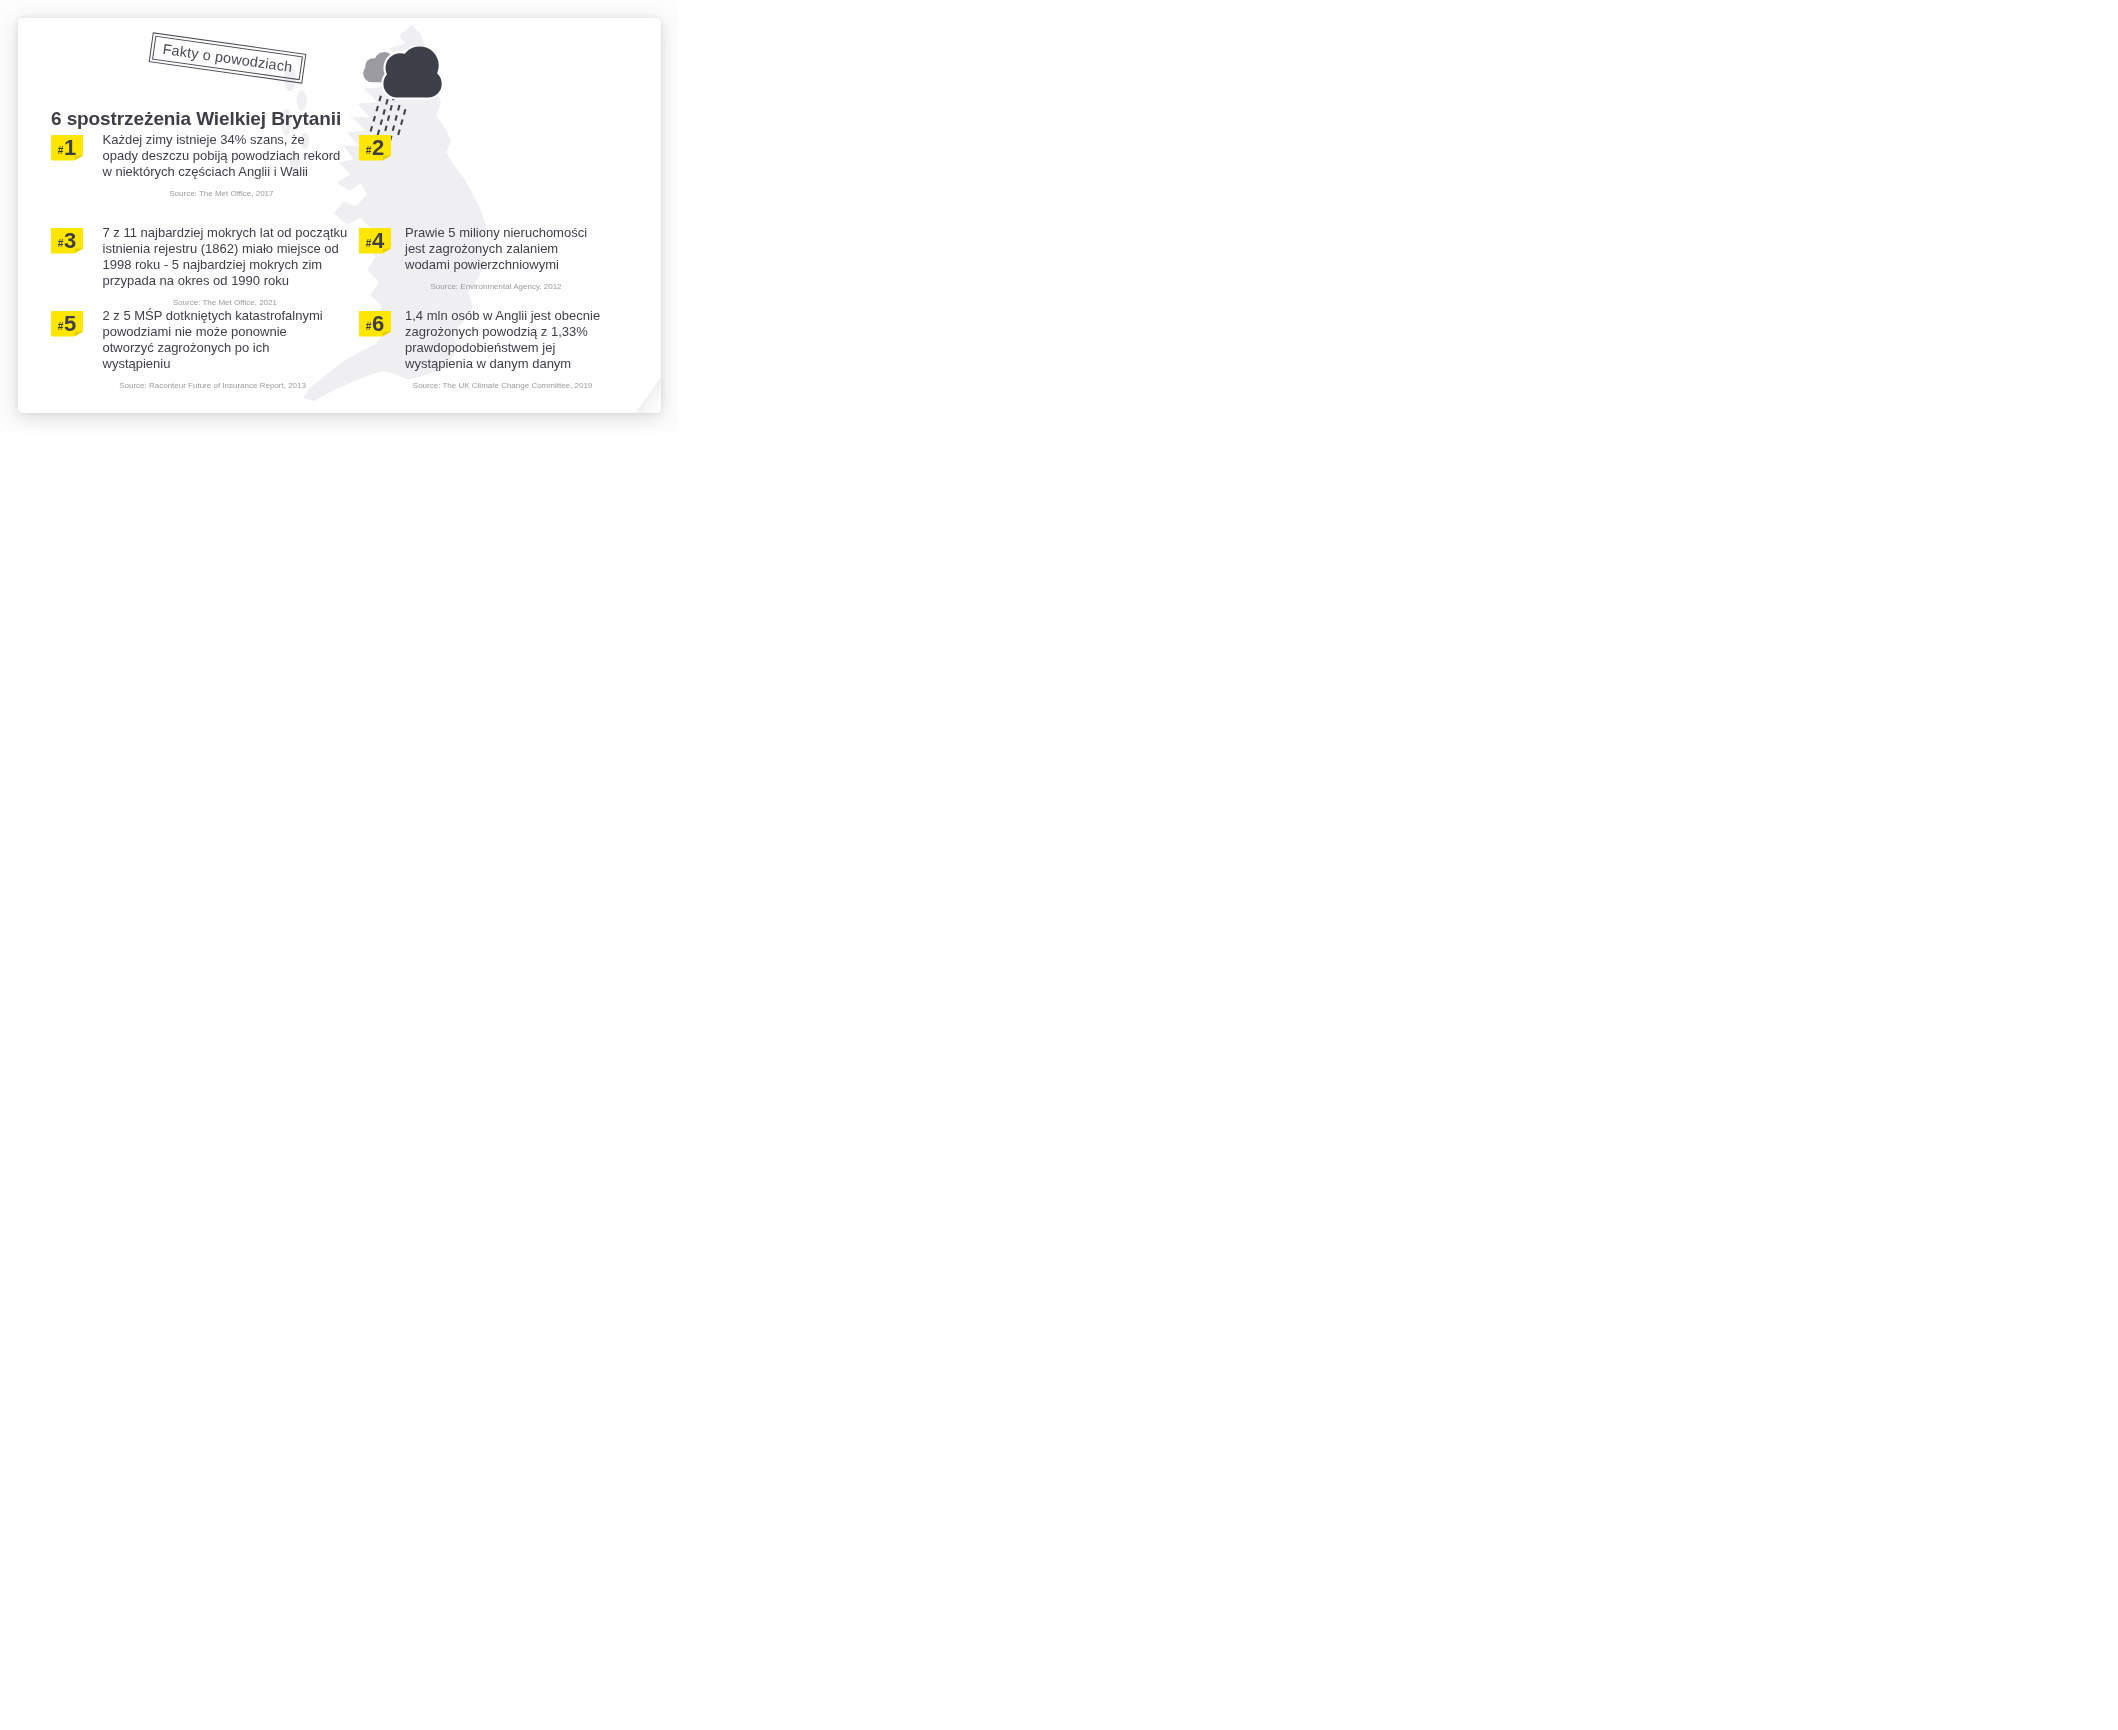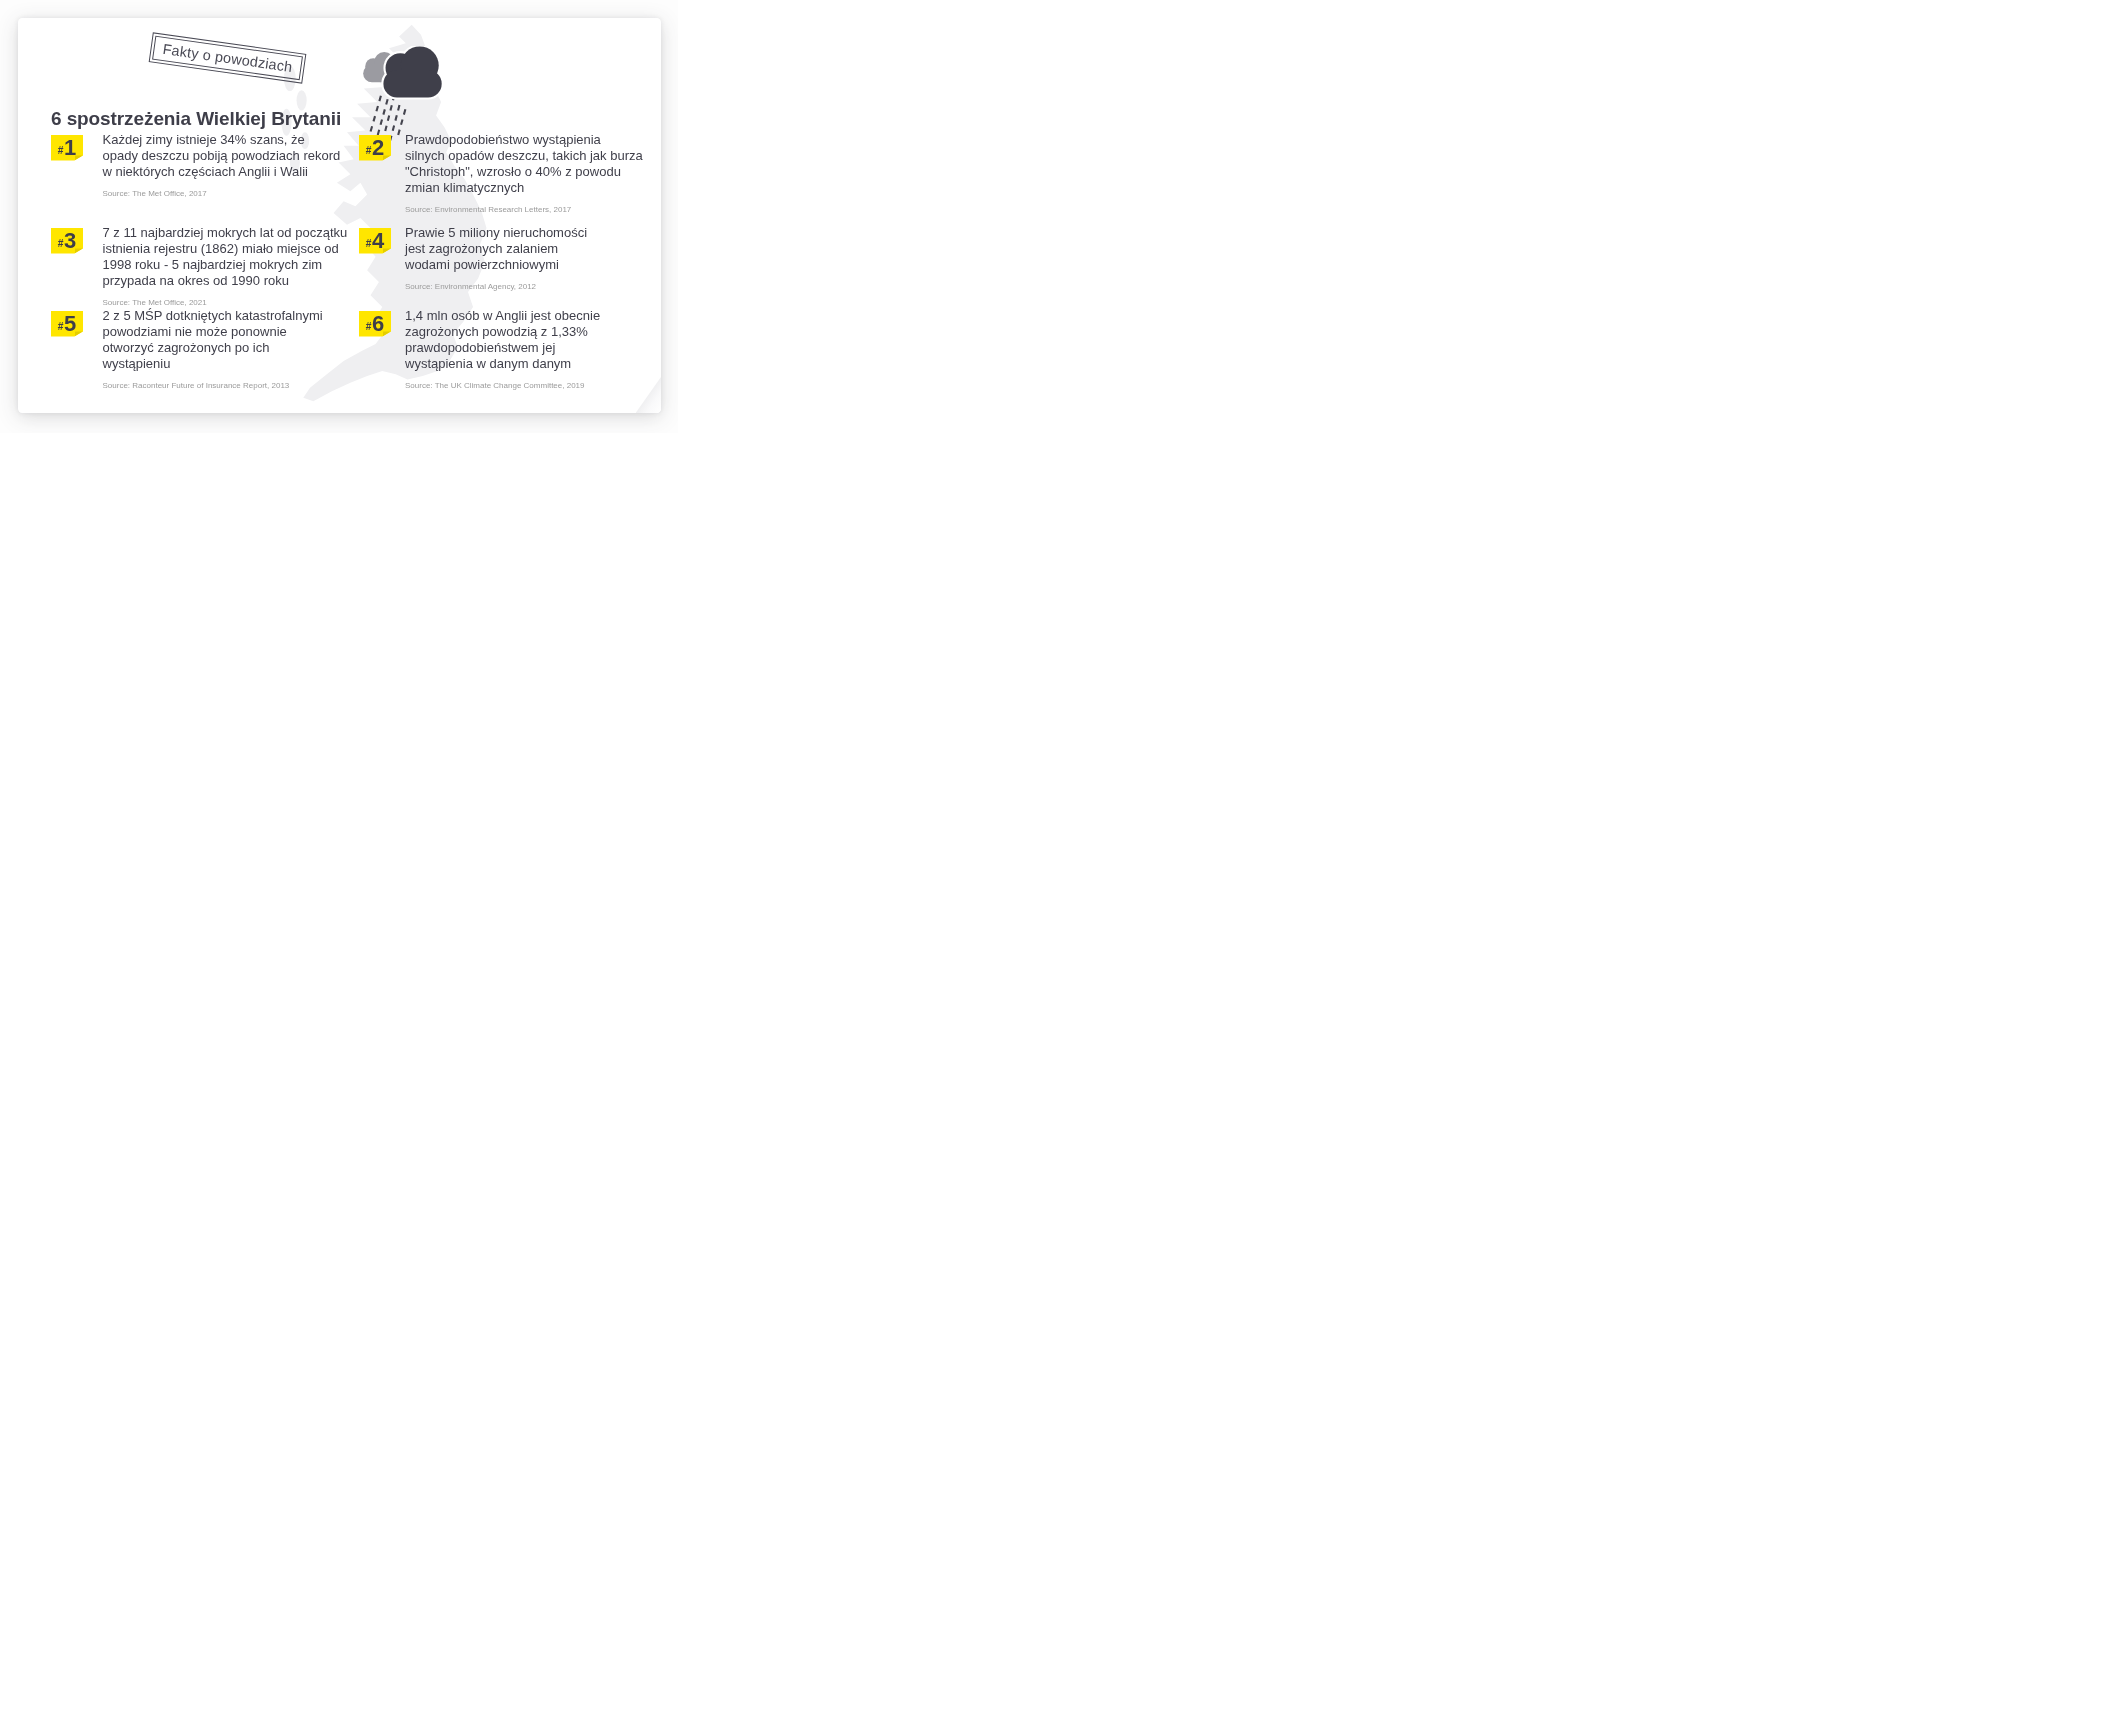--- a/index.html
+++ b/index.html
@@ -37,21 +37,21 @@
 
   .badge{flex:0 0 auto;width:32px;height:26px;margin-top:2.5px;background:#FFE600;position:relative;
         clip-path:polygon(0 0,100% 0,100% calc(100% - 5.1px),calc(100% - 8.5px) 100%,0 100%);
         display:flex;align-items:center;justify-content:center;gap:0.4px;color:#3E3E49;}
   .badge::after{content:"";position:absolute;right:0;bottom:0;width:8.5px;height:5.1px;
         background:#E4CD00;clip-path:polygon(0 0,100% 0,0 100%);}
   .badge .hash{font-size:10.2px;font-weight:700;transform:translateY(2.5px);}
   .badge .num{font-size:22px;font-weight:700;line-height:1;}
 
   .fact-line{font-size:13px;line-height:16px;color:#3F3F4A;white-space:nowrap;}
-  .fact-source{margin-top:9.3px;font-size:8px;color:#9B9B9B;white-space:nowrap;}
+  .fact-source{margin-top:9.3px;font-size:8px;color:#9B9B9B;white-space:nowrap;text-align:center;}
 
   
   .corner-cut{position:absolute;right:0;bottom:0;width:25.4px;height:36px;z-index:3;
         clip-path:polygon(100% 0,100% 100%,0 100%);
         background:linear-gradient(125deg,#d6d6d8 0%,#e9e9eb 35%,#f9f9fa 70%,#ffffff 100%);}
 </style>
 </head>
 <body>
 
 <div class="page">
@@ -124,27 +124,20 @@
           <div class="fact-line">w niektórych częściach Anglii i Walii</div>
           <div class="fact-source">Source: The Met Office, 2017</div>
         </div>
       </div>
 
       <div class="fact col-right row1">
         <div class="badge">
           <span class="hash">#</span>
           <span class="num">2</span>
         </div>
-        <div class="fact-body">
-          <div class="fact-line">Prawdopodobieństwo wystąpienia</div>
-          <div class="fact-line">silnych opadów deszczu, takich jak burza</div>
-          <div class="fact-line">"Christoph", wzrosło o 40% z powodu</div>
-          <div class="fact-line">zmian klimatycznych</div>
-          <div class="fact-source">Source: Environmental Research Letters, 2017</div>
-        </div>
       </div>
 
       <div class="fact col-left row2">
         <div class="badge">
           <span class="hash">#</span>
           <span class="num">3</span>
         </div>
         <div class="fact-body">
           <div class="fact-line">7 z 11 najbardziej mokrych lat od początku</div>
           <div class="fact-line">istnienia rejestru (1862) miało miejsce od</div>

